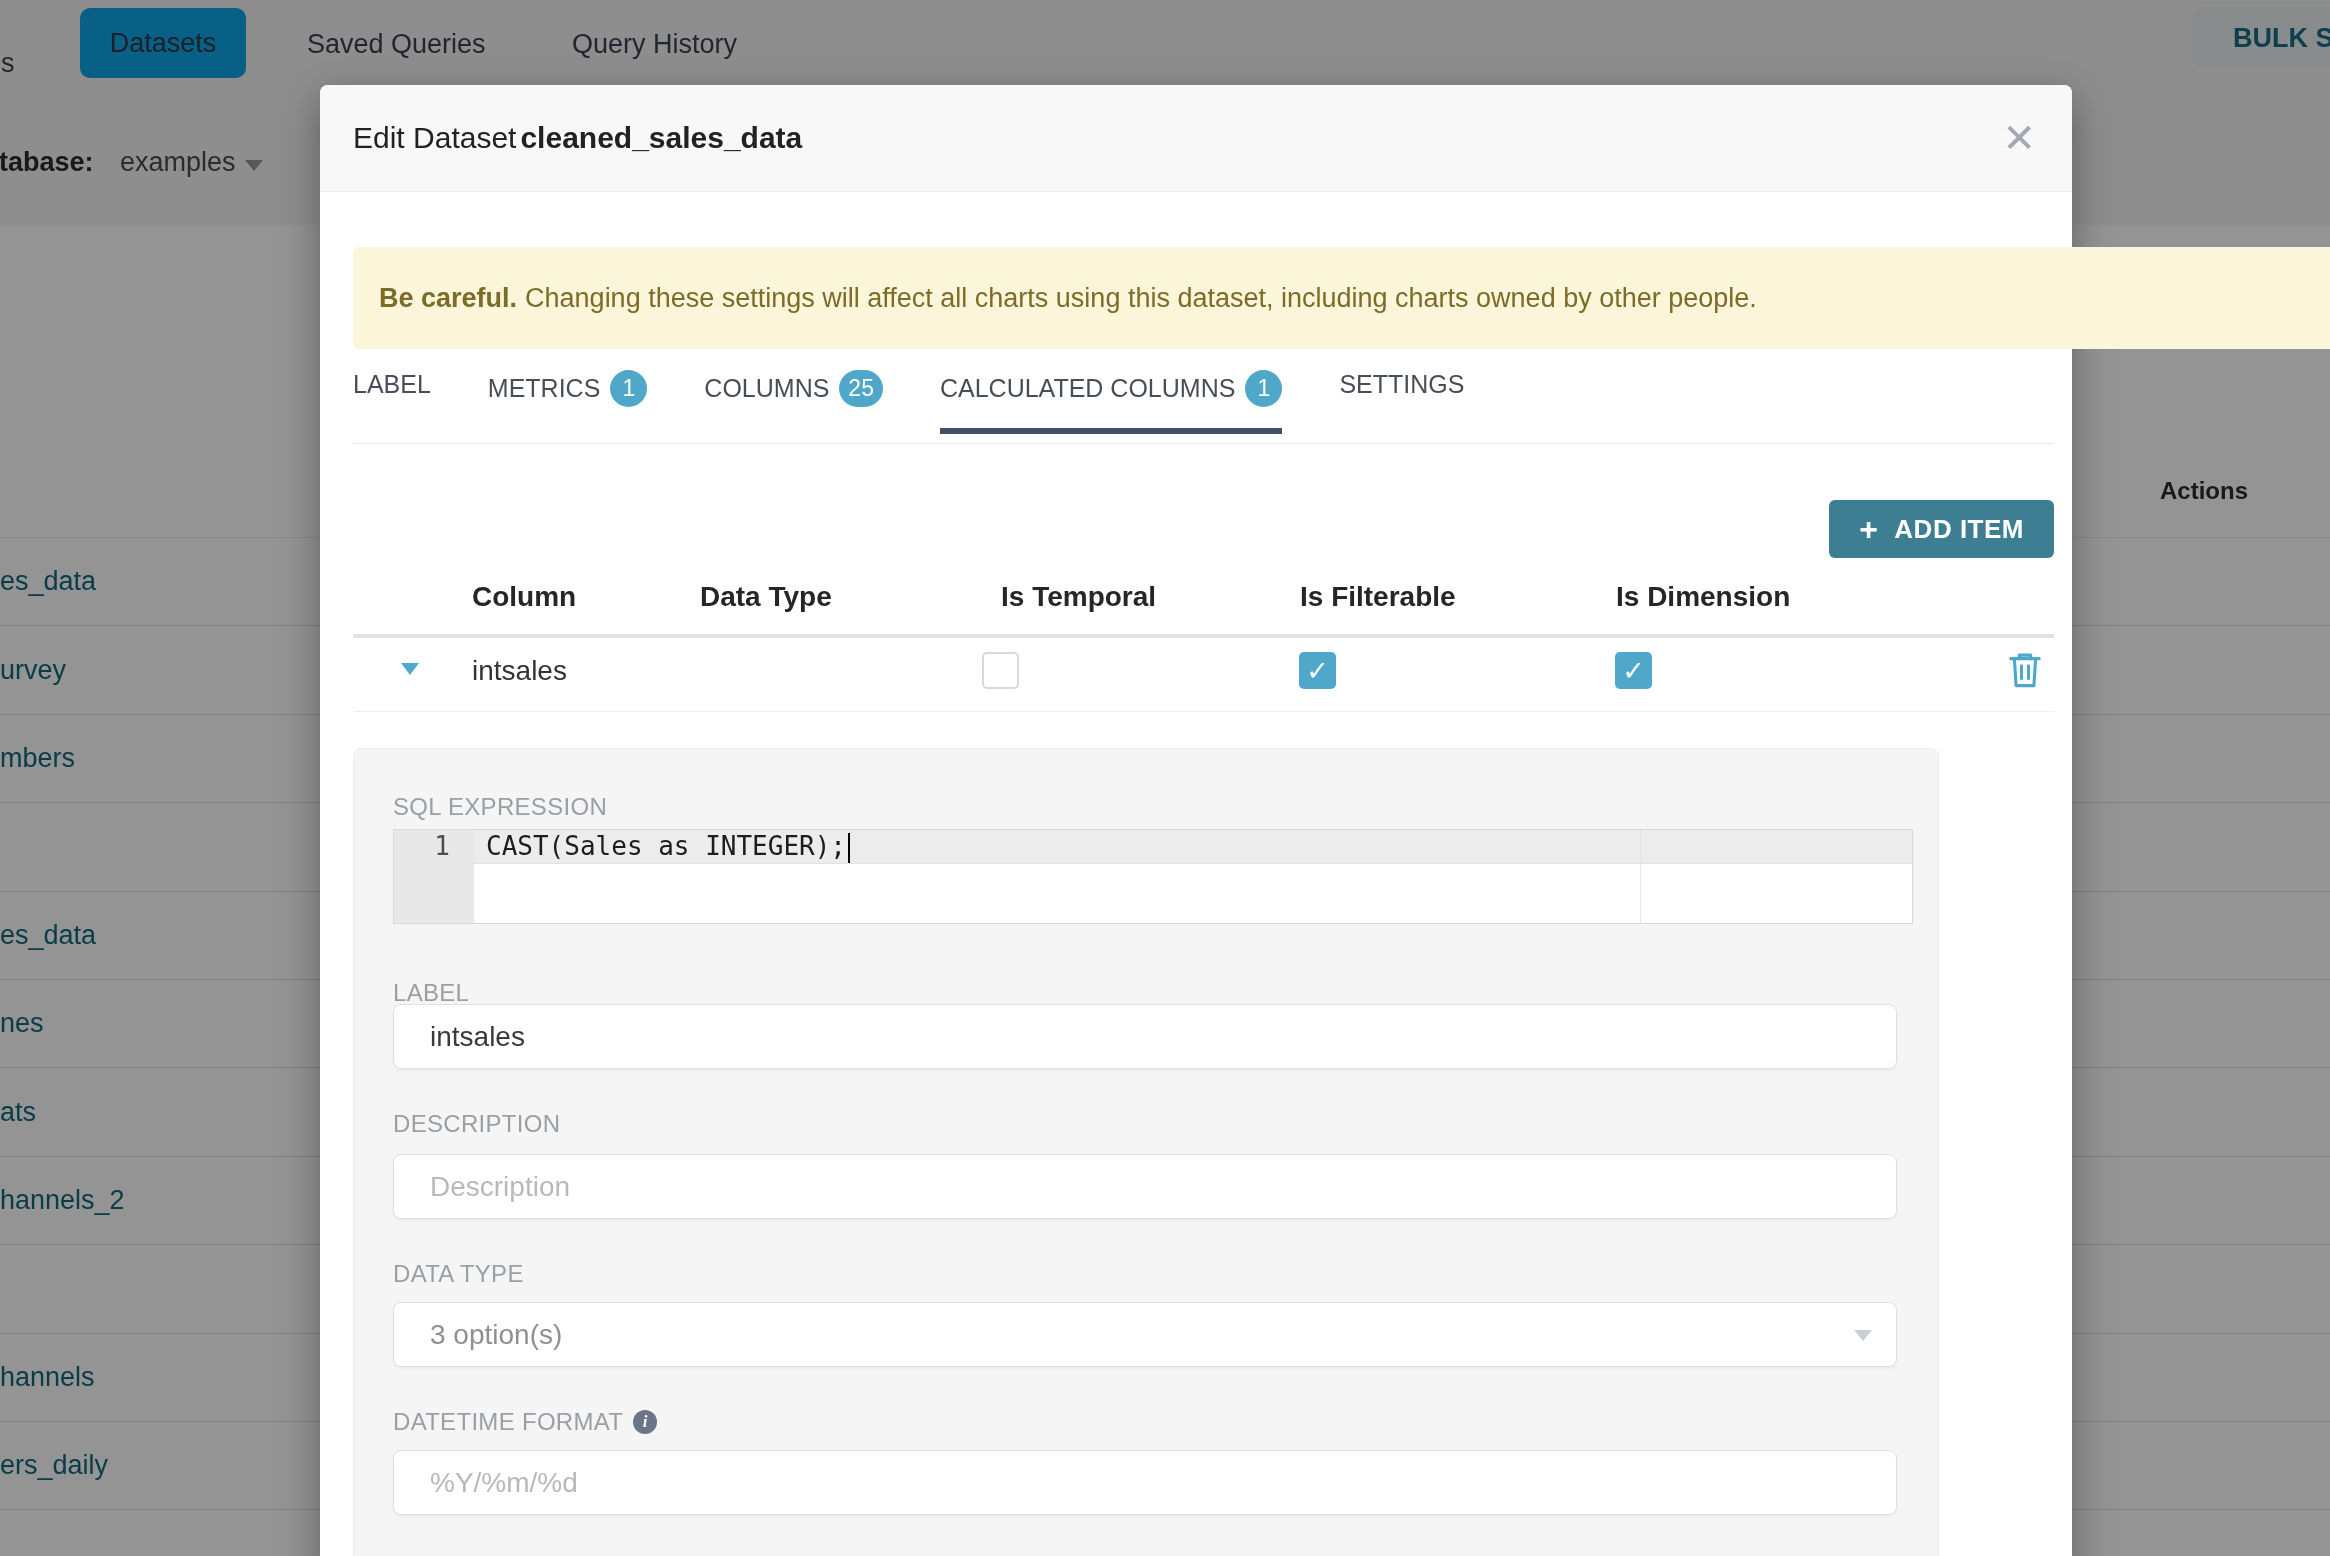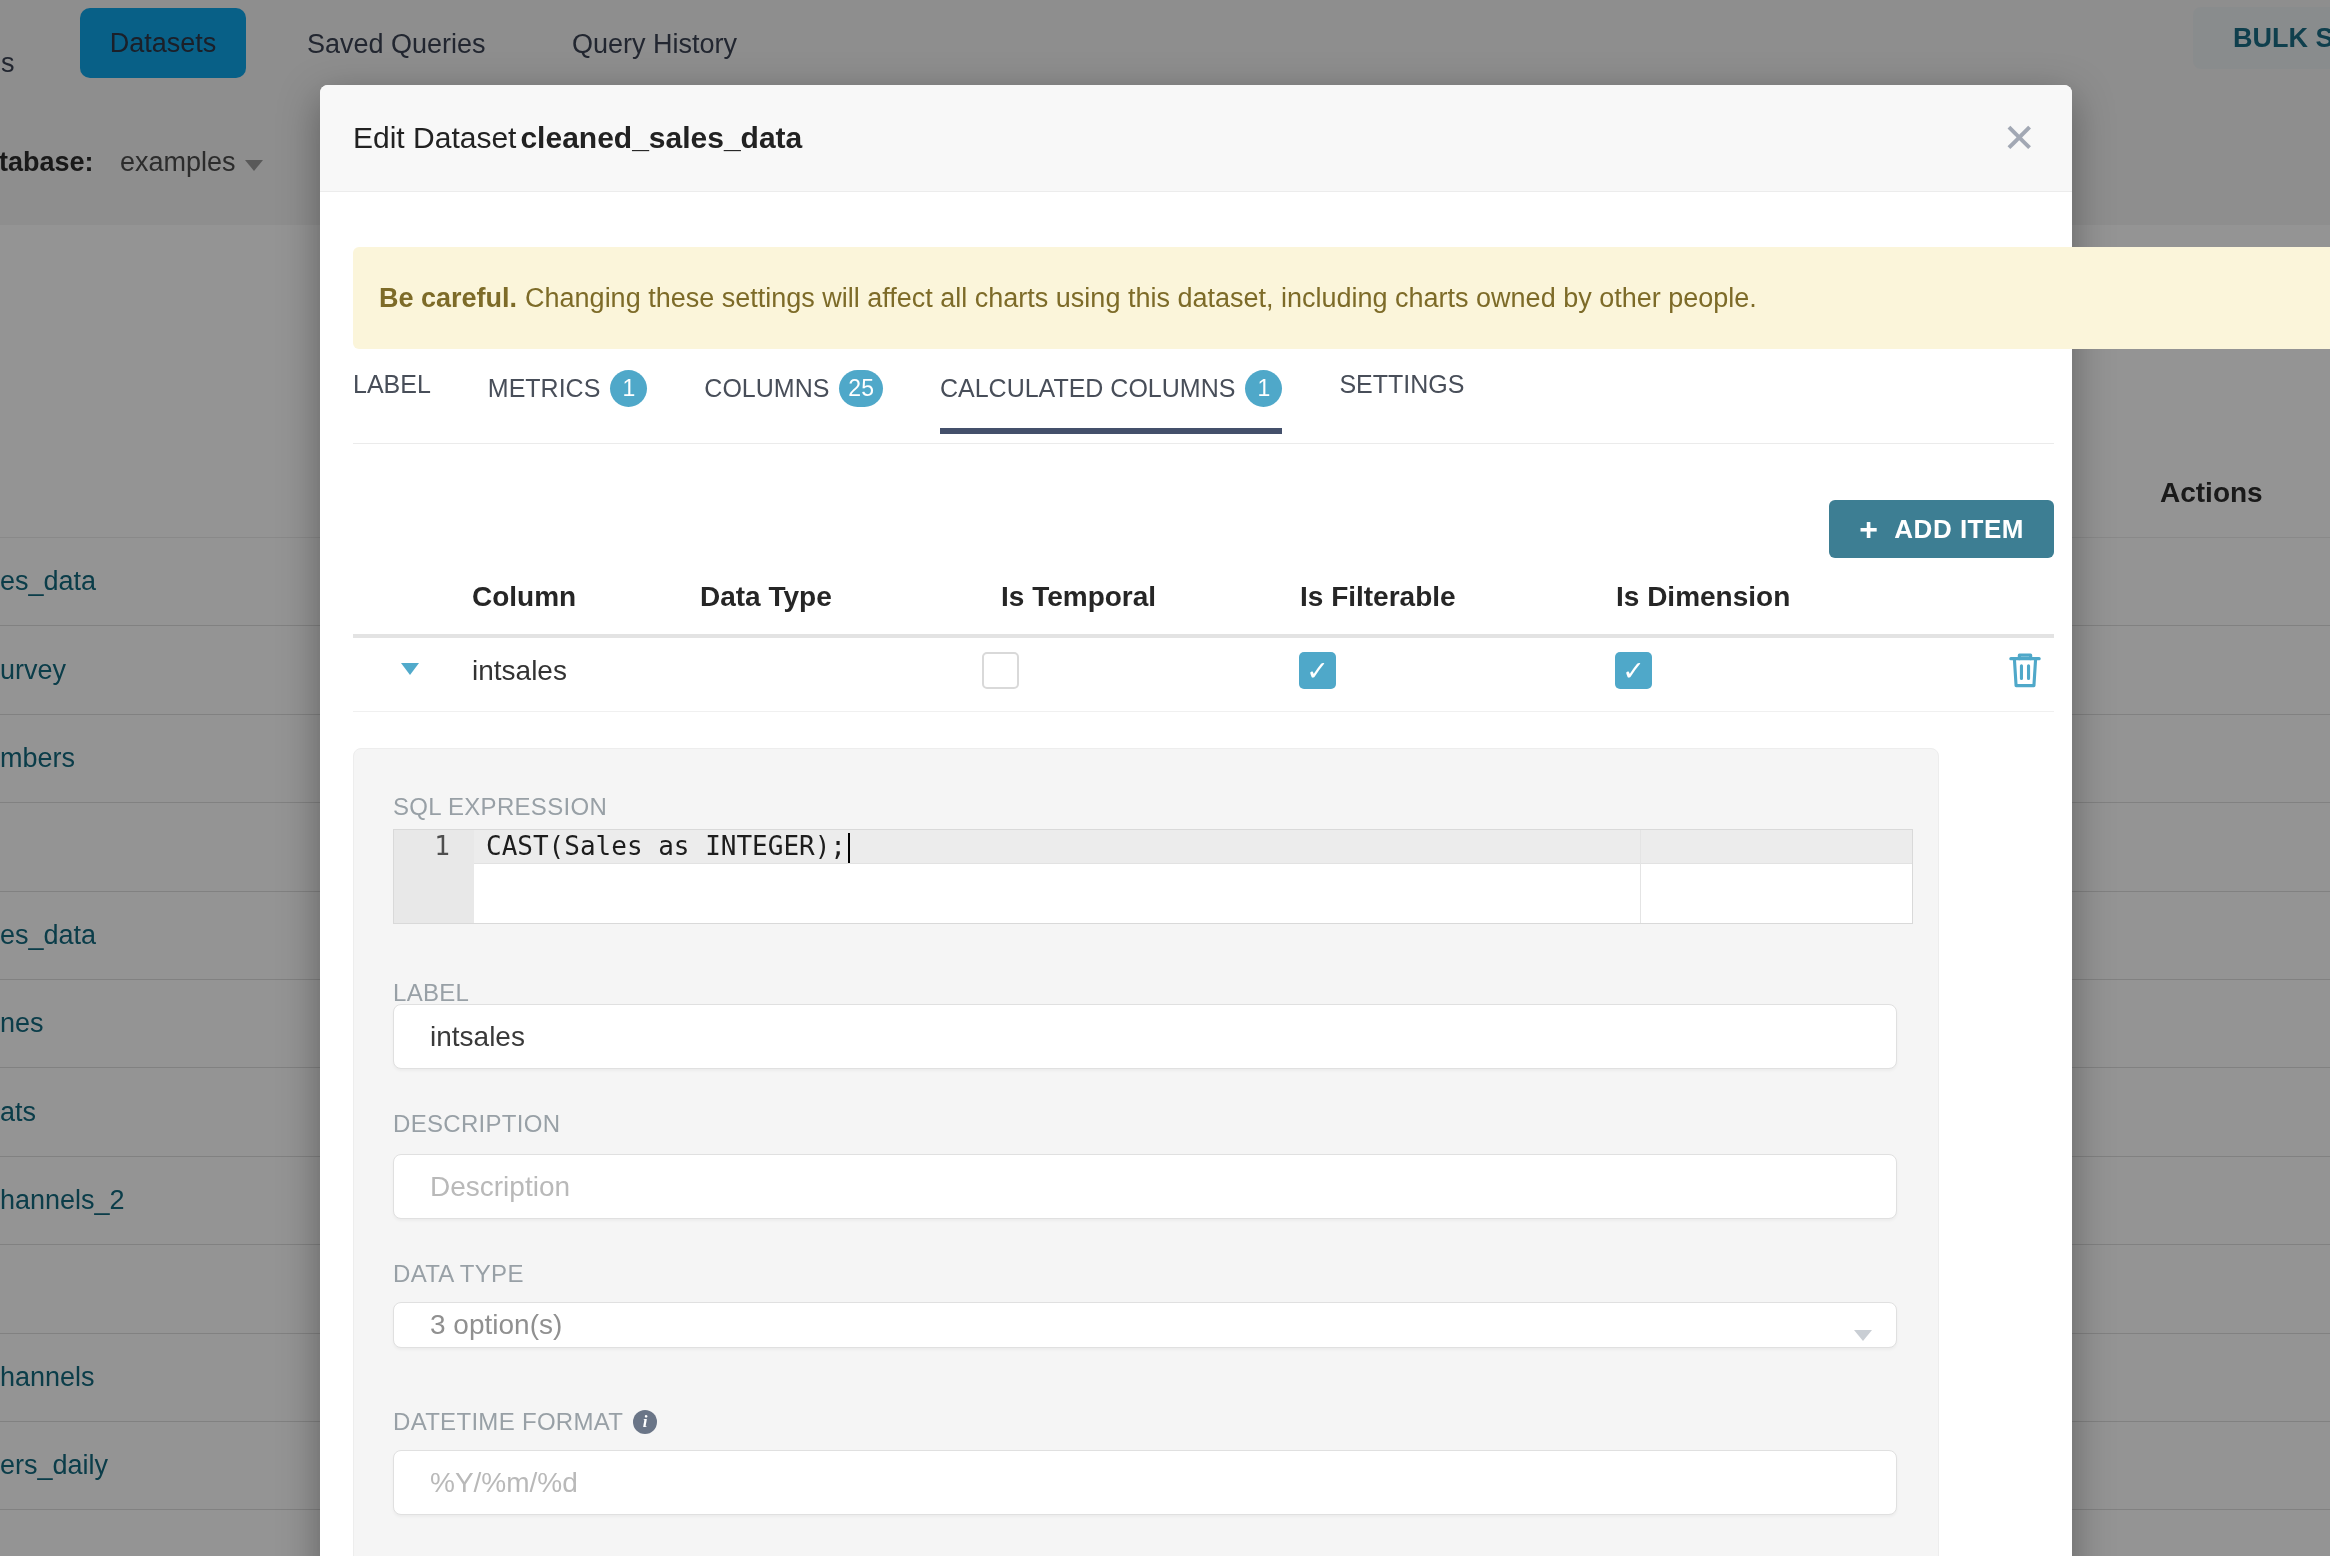--- a/index.html
+++ b/index.html
@@ -16,21 +16,21 @@
   .nav-saved{left:307px;} .nav-history{left:572px;}
   .bulk-btn{position:absolute;left:2193px;top:7px;width:260px;height:62px;background:#edf1f3;
             border:none;border-radius:8px;font-size:27px;font-weight:700;color:#1b6d85;
             font-family:inherit;text-align:left;padding-left:40px;}
   .filterbar{position:absolute;left:0;top:130px;height:60px;}
   .db-label{position:absolute;left:-16px;top:147px;font-size:27px;font-weight:700;color:#2c2c2c;}
   .db-value{position:absolute;left:120px;top:147px;font-size:27px;color:#4c4c4c;}
   .db-caret{position:absolute;left:245px;top:160px;width:0;height:0;
             border-left:9px solid transparent;border-right:9px solid transparent;border-top:11px solid #9a9a9a;}
   .listtable{position:absolute;left:0;top:225px;right:0;bottom:0;background:#fff;}
-  .actions-header{position:absolute;left:2160px;top:252px;font-size:28px;font-weight:700;color:#2d2d2d;}
+  .actions-header{position:absolute;left:2160px;top:252px;font-size:24px;font-weight:700;color:#2d2d2d;}
   .lrows{position:absolute;left:0;top:312px;right:0;border-top:1px solid #ececec;}
   .lrow{height:87.4px;border-bottom:1px solid #dedede;display:flex;align-items:center;}
   .lrow a{font-size:27px;color:#13697f;text-decoration:none;}
   
   .overlay{position:absolute;inset:0;background:rgba(0,0,0,0.42);}
   
   .modal{position:absolute;left:320px;top:85px;width:1752px;height:1500px;background:#fff;
          border-radius:8px 8px 0 0;box-shadow:0 12px 40px rgba(0,0,0,.35);}
   .m-header{position:absolute;left:0;top:0;right:0;height:106px;background:#f8f8f8;
             border-bottom:1px solid #ececec;border-radius:8px 8px 0 0;}
@@ -78,21 +78,21 @@
   .active-line{position:absolute;left:80px;right:0;top:0;height:33px;background:#ececec;
                border-bottom:1px solid #e2e2e2;}
   .code-line{position:absolute;left:92px;top:0;height:33px;line-height:33px;
              font-family:"DejaVu Sans Mono",monospace;font-size:26px;color:#1d1d1d;white-space:pre;}
   .cursor{display:inline-block;width:2px;height:30px;background:#000;vertical-align:middle;margin-left:2px;}
   .print-margin{position:absolute;left:1246px;top:0;bottom:0;width:1px;background:#e4e4e4;}
   .finput{position:absolute;left:39px;width:1504px;height:65px;background:#fff;border:1px solid #e0e0e0;
           border-radius:8px;box-sizing:border-box;font-size:28px;color:#3a3a3a;padding:0 36px;
           font-family:inherit;box-shadow:0 2px 3px rgba(0,0,0,.04);outline:none;}
   .finput::placeholder{color:#b9b9b9;opacity:1;}
-  .fselect{position:absolute;left:39px;width:1504px;height:46px;background:#fff;border:1px solid #e0e0e0;
+  .fselect{position:absolute;left:39px;width:1504px;height:65px;background:#fff;border:1px solid #e0e0e0;
            border-radius:8px;box-sizing:border-box;display:flex;align-items:center;padding:0 36px;
            font-size:28px;color:#909090;box-shadow:0 2px 3px rgba(0,0,0,.04);cursor:pointer;}
   .sel-caret{position:absolute;right:24px;top:27px;width:0;height:0;border-left:9px solid transparent;
              border-right:9px solid transparent;border-top:11px solid #c9ced4;}
   .info-icon{display:inline-flex;width:24px;height:24px;border-radius:50%;background:#6a7587;color:#fff;
              font-size:17px;font-weight:700;align-items:center;justify-content:center;
              font-family:"Liberation Serif",serif;font-style:italic;}
 </style>
 </head>
 <body>

